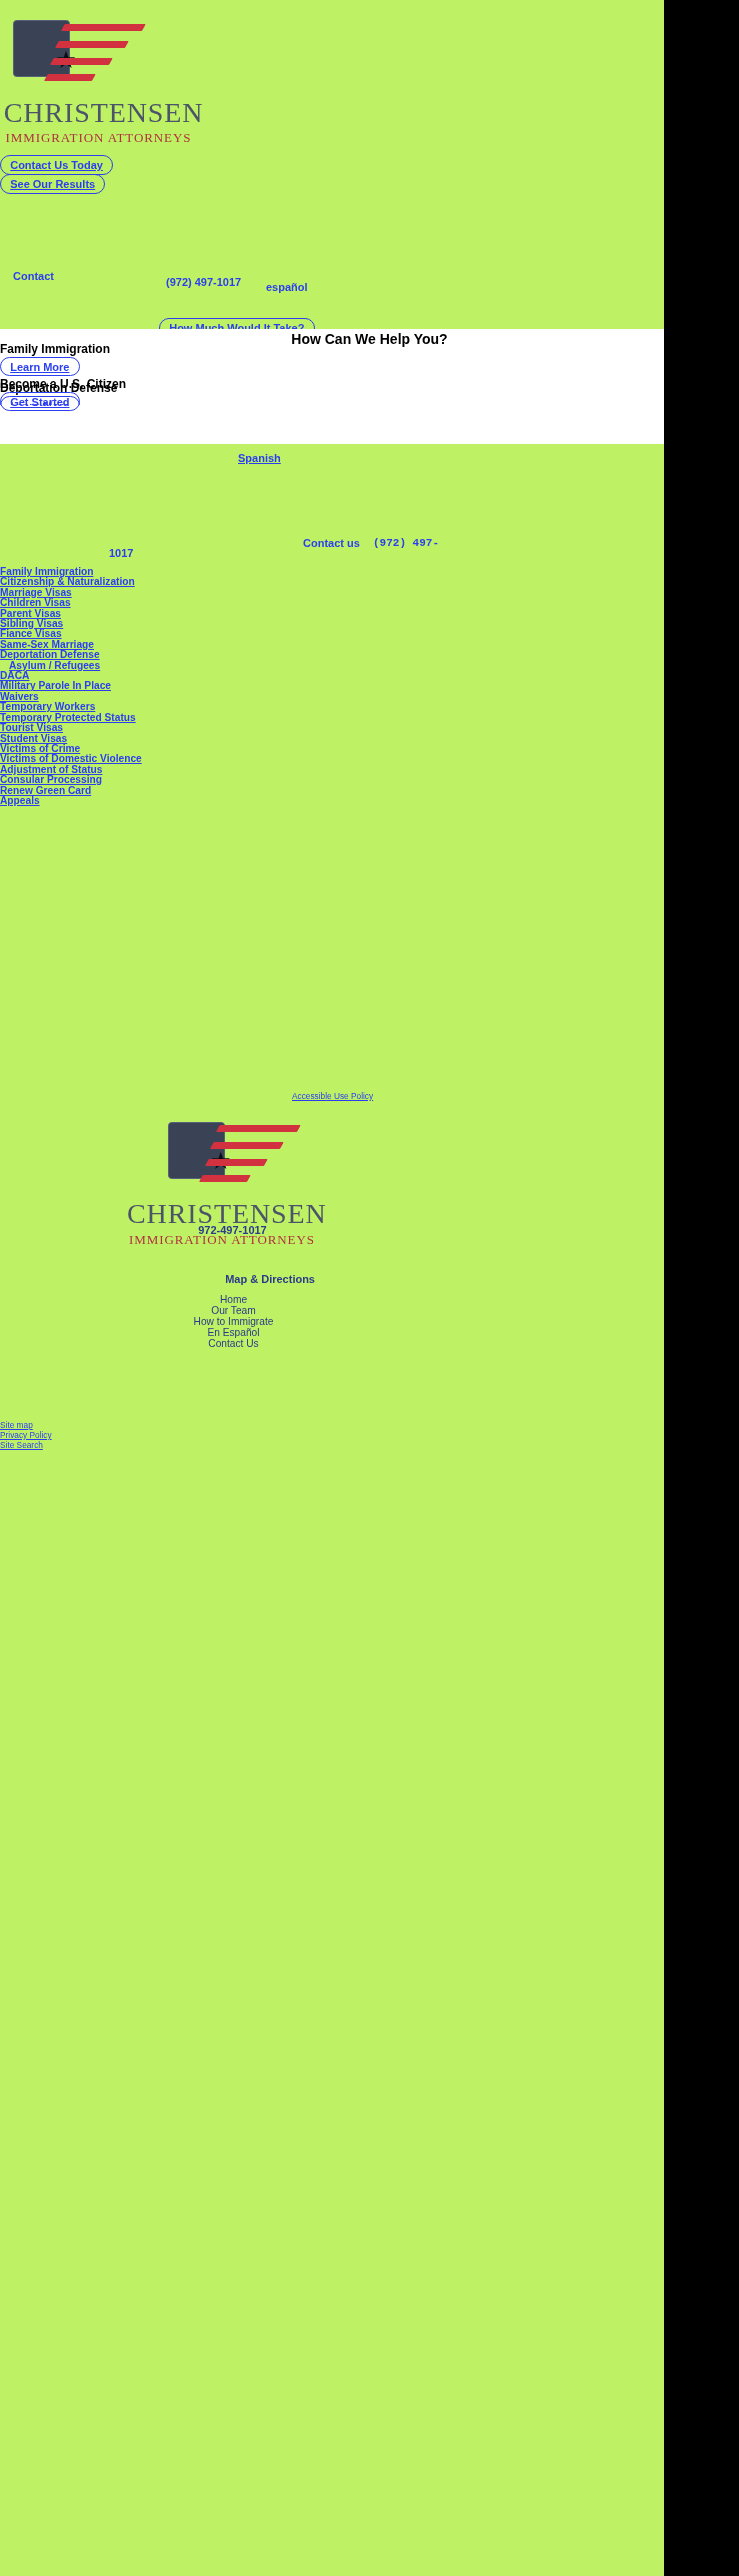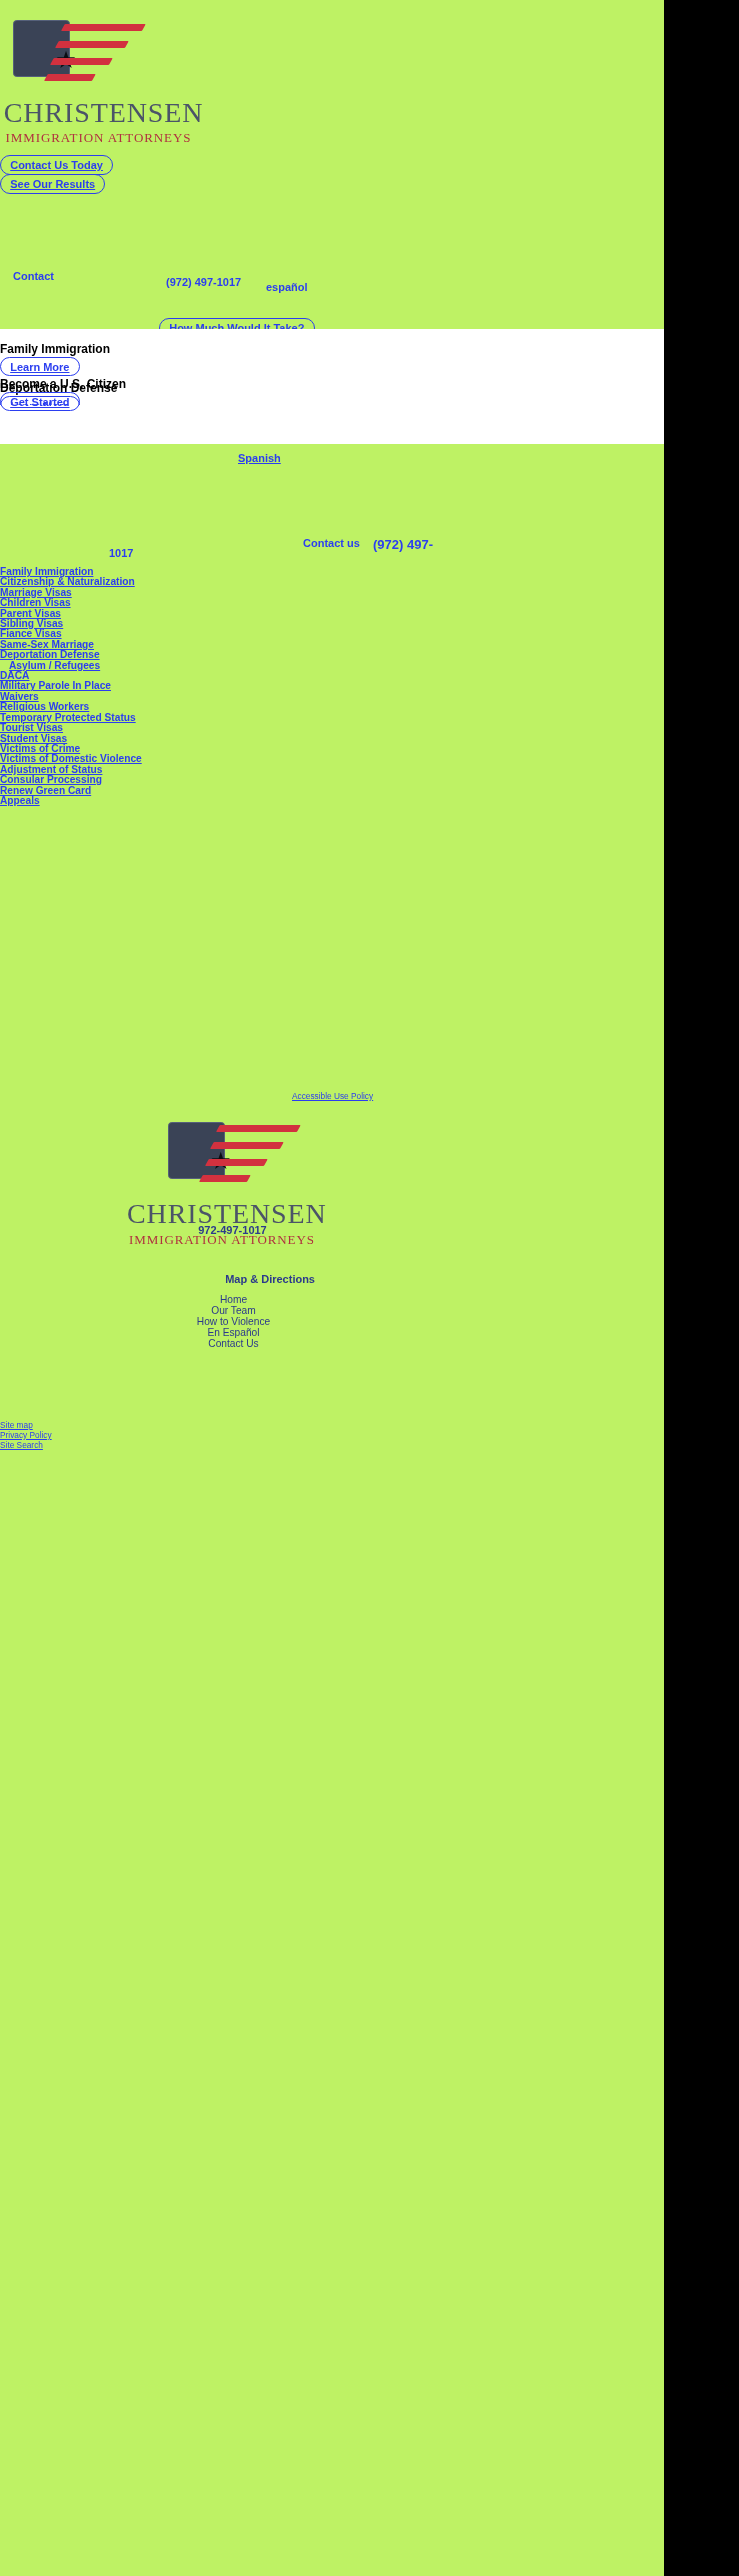--- a/index.html
+++ b/index.html
@@ -113,20 +113,21 @@
   <a class="btn-outline" href="#" style="position:absolute; left:0px; top:155px;">Contact Us Today</a>
   <a class="btn-outline" href="#" style="position:absolute; left:0px; top:174px;">See Our Results</a>
 
   <a class="lnk" href="#" style="position:absolute; left:13px; top:270px; font-size:11px;">Contact</a>
   <a class="lnk" href="#" style="position:absolute; left:166px; top:276px; font-size:11px;">(972) 497-1017</a>
   <a class="lnk" href="#" style="position:absolute; left:266px; top:281px; font-size:11px;">español</a>
 
   <a class="btn-outline" href="#" style="position:absolute; left:159px; top:318px;">How Much Would It Take?</a>
 
   <div class="help-band" style="top:329px; height:76px;">
+    <div class="help-title" style="padding-top:1.8px;">How Can We Help You?</div>
 
     <div style="position:absolute; left:0; top:13px;">
       <div class="help-item-title">Family Immigration</div>
       <a class="btn-outline" href="#" style="margin-top:0.9px;">Learn More</a>
     </div>
 
     <div style="position:absolute; left:0; top:52px;">
       <div class="help-item-title">Deportation Defense</div>
       <a class="btn-outline" href="#" style="margin-top:0.9px;">Learn More</a>
     </div>
@@ -135,38 +136,38 @@
   <div class="help-band" style="top:405px; height:39px;">
     <div style="position:absolute; left:0; top:-28px;">
       <div class="help-item-title">Become a U.S. Citizen</div>
       <a class="btn-outline" href="#" style="margin-top:0.9px;">Get Started</a>
     </div>
   </div>
 
   <a class="lnk" href="#" style="position:absolute; left:238px; top:452px; font-size:11px;text-decoration:underline;">Spanish</a>
 
   <a class="lnk" href="#" style="position:absolute; left:303px; top:537px; font-size:11px;">Contact us</a>
-  <a class="lnk" href="#" style="position:absolute; left:373px; top:537px; font-size:13px;">(972) 497-</a>
+  <a class="lnk" href="#" style="position:absolute; left:373px; top:537px; font-size:11px;font-family:Liberation Mono, monospace;">(972) 497-</a>
   <a class="lnk" href="#" style="position:absolute; left:109px; top:547px; font-size:11px;">1017</a>
 
   <div style="position:absolute; left:0px; top:567px;">
     <a class="nav-link" href="#" style="display:block; line-height:10.4px;">Family Immigration</a>
     <a class="nav-link" href="#" style="display:block; line-height:10.4px;">Citizenship &amp; Naturalization</a>
     <a class="nav-link" href="#" style="display:block; line-height:10.4px;">Marriage Visas</a>
     <a class="nav-link" href="#" style="display:block; line-height:10.4px;">Children Visas</a>
     <a class="nav-link" href="#" style="display:block; line-height:10.4px;">Parent Visas</a>
     <a class="nav-link" href="#" style="display:block; line-height:10.4px;">Sibling Visas</a>
     <a class="nav-link" href="#" style="display:block; line-height:10.4px;">Fiance Visas</a>
     <a class="nav-link" href="#" style="display:block; line-height:10.4px;">Same-Sex Marriage</a>
     <a class="nav-link" href="#" style="display:block; line-height:10.4px;">Deportation Defense</a>
     <a class="nav-link" href="#" style="display:block; line-height:10.4px;padding-left:9px;">Asylum / Refugees</a>
     <a class="nav-link" href="#" style="display:block; line-height:10.4px;">DACA</a>
     <a class="nav-link" href="#" style="display:block; line-height:10.4px;">Military Parole In Place</a>
     <a class="nav-link" href="#" style="display:block; line-height:10.4px;">Waivers</a>
-    <a class="nav-link" href="#" style="display:block; line-height:10.4px;">Religious Workers</a>
+    <a class="nav-link" href="#" style="display:block; line-height:10.4px;">Temporary Workers</a>
     <a class="nav-link" href="#" style="display:block; line-height:10.4px;">Temporary Protected Status</a>
     <a class="nav-link" href="#" style="display:block; line-height:10.4px;">Tourist Visas</a>
     <a class="nav-link" href="#" style="display:block; line-height:10.4px;">Student Visas</a>
     <a class="nav-link" href="#" style="display:block; line-height:10.4px;">Victims of Crime</a>
     <a class="nav-link" href="#" style="display:block; line-height:10.4px;">Victims of Domestic Violence</a>
     <a class="nav-link" href="#" style="display:block; line-height:10.4px;">Adjustment of Status</a>
     <a class="nav-link" href="#" style="display:block; line-height:10.4px;">Consular Processing</a>
     <a class="nav-link" href="#" style="display:block; line-height:10.4px;">Renew Green Card</a>
     <a class="nav-link" href="#" style="display:block; line-height:10.4px;">Appeals</a>
   </div>
@@ -191,21 +192,21 @@
     <div class="logo-sub" style="font-size:13px; margin-top:1.8px; margin-left:-35px;">IMMIGRATION ATTORNEYS</div>
   </div>
 
   <a href="#" style="position:absolute; left:177px; top:1224px; width:111px; text-align:center; color:#2b3a8c; font-size:11px; font-weight:bold; text-decoration:none;">972-497-1017</a>
 
   <a href="#" style="position:absolute; left:152px; top:1273px; width:163px; text-align:right; color:#2b3a8c; font-size:11px; font-weight:bold; text-decoration:none;">Map &amp; Directions</a>
 
   <div style="position:absolute; left:152px; top:1294px; width:163px;">
     <a class="footer-link" href="#" style="line-height:11px; text-decoration:none;">Home</a>
     <a class="footer-link" href="#" style="line-height:11px; text-decoration:none;">Our Team</a>
-    <a class="footer-link" href="#" style="line-height:11px; text-decoration:none;">How to Violence</a>
+    <a class="footer-link" href="#" style="line-height:11px; text-decoration:none;">How to Immigrate</a>
     <a class="footer-link" href="#" style="line-height:11px; text-decoration:none;">En Español</a>
     <a class="footer-link" href="#" style="line-height:11px; text-decoration:none;">Contact Us</a>
   </div>
 
   <div style="position:absolute; left:0px; top:1420px;">
     <a class="mini-link" href="#">Site map</a>
     <a class="mini-link" href="#">Privacy Policy</a>
     <a class="mini-link" href="#">Site Search</a>
   </div>
 

